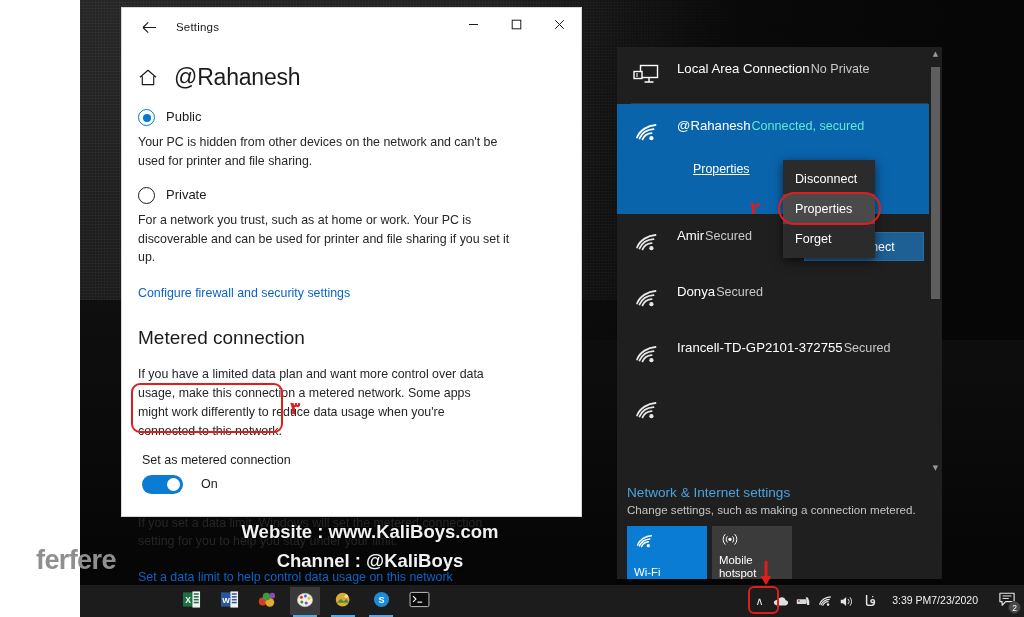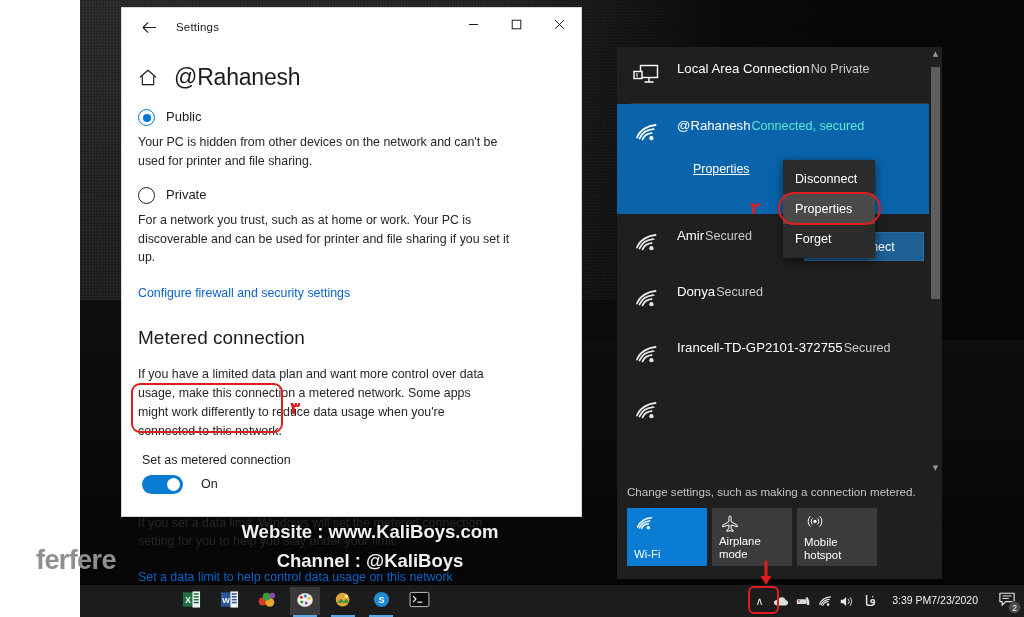--- a/index.html
+++ b/index.html
@@ -431,43 +431,36 @@
       <div class="scrollbar">
         <div class="sb-arrow">▲</div>
         <div class="sb-track">
           <div class="sb-thumb"></div>
         </div>
         <div class="sb-arrow" style="position:absolute;bottom:0;left:0;width:13px">▼</div>
       </div>
     </div>
 
     <div class="flyout-bottom">
+      <div class="ni-title">Network &amp; Internet settings</div>
       <div class="ni-sub">Change settings, such as making a connection metered.</div>
       <div class="tiles">
 
         <div class="tile active">
           <span class="tile-icon">
             <svg width="22" height="18" viewBox="0 0 28 24" fill="none" aria-hidden="true">
               <path d="M4 17.5C7 10 15 5.5 22.5 5" stroke="#ffffff" stroke-width="2" stroke-linecap="round"></path>
               <path d="M6.5 18.5C9 13 14.5 9.6 20.5 9.2" stroke="#ffffff" stroke-width="2" stroke-linecap="round"></path>
               <path d="M9.5 19.4C11 15.6 14.5 13.4 18.6 13.1" stroke="#ffffff" stroke-width="2" stroke-linecap="round"></path>
               <circle cx="18.4" cy="18.2" r="2.2" fill="#ffffff"></circle>
             </svg>
           </span>
           <span class="tile-label">Wi-Fi</span>
         </div>
 
-        <div class="tile">
-          <span class="tile-icon">
-            <svg width="22" height="20" viewBox="0 0 24 24" fill="none" aria-hidden="true">
-              <path d="M12 2.4c.9 0 1.3.7 1.3 1.6v5.2l7.5 4.3v1.9l-7.5-2.3v4.6l2.4 1.7v1.5L12 19.9l-3.7 1v-1.5l2.4-1.7v-4.6L3.2 15.4v-1.9l7.5-4.3V4c0-.9.4-1.6 1.3-1.6z" stroke="#ffffff" stroke-width="1.2" fill="none"></path>
-            </svg>
-          </span>
-          <span class="tile-label">Airplane mode</span>
-        </div>
 
         <div class="tile">
           <span class="tile-icon">
             <svg width="22" height="18" viewBox="0 0 24 22" fill="none" aria-hidden="true">
               <circle cx="12" cy="9" r="2" fill="#ffffff"></circle>
               <path d="M8.6 5.6a4.8 4.8 0 000 6.8M15.4 5.6a4.8 4.8 0 010 6.8" stroke="#ffffff" stroke-width="1.2" stroke-linecap="round"></path>
               <path d="M5.9 3a8.5 8.5 0 000 12M18.1 3a8.5 8.5 0 010 12" stroke="#ffffff" stroke-width="1.2" stroke-linecap="round"></path>
             </svg>
           </span>
           <span class="tile-label two-line">Mobile hotspot</span>

